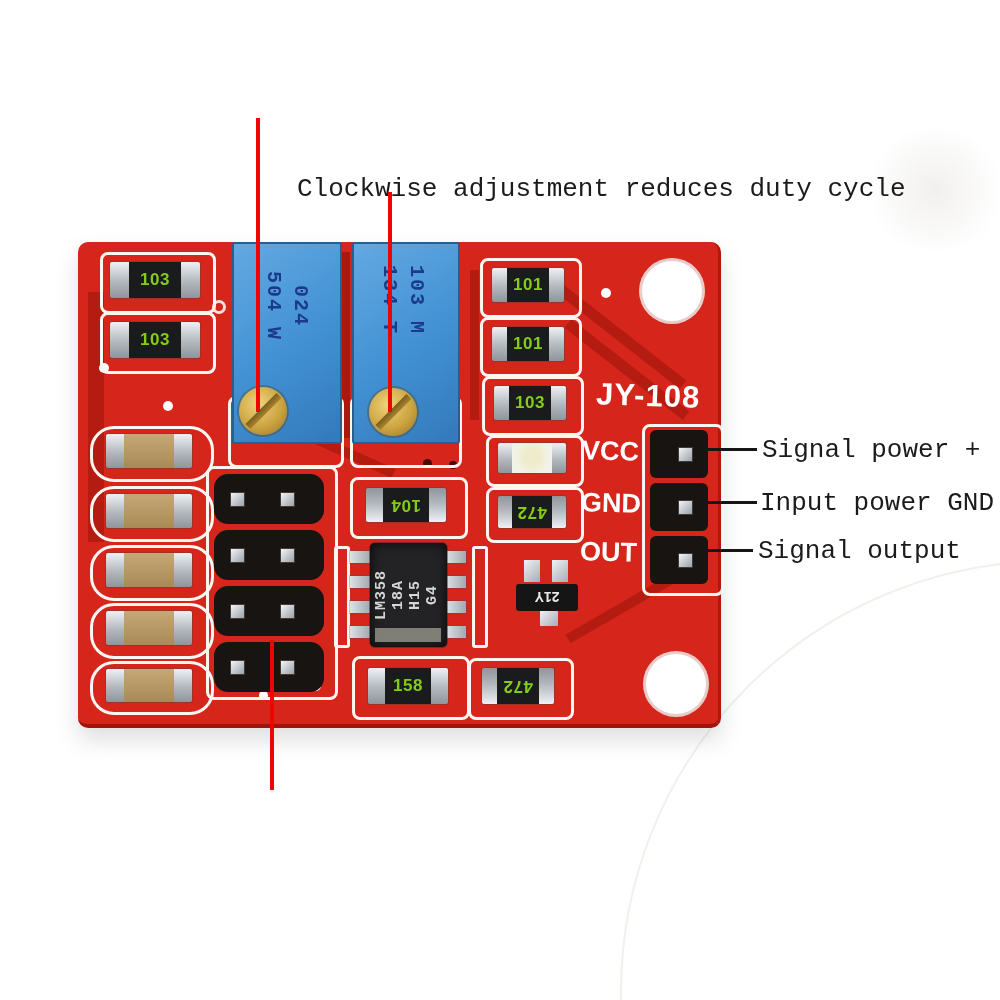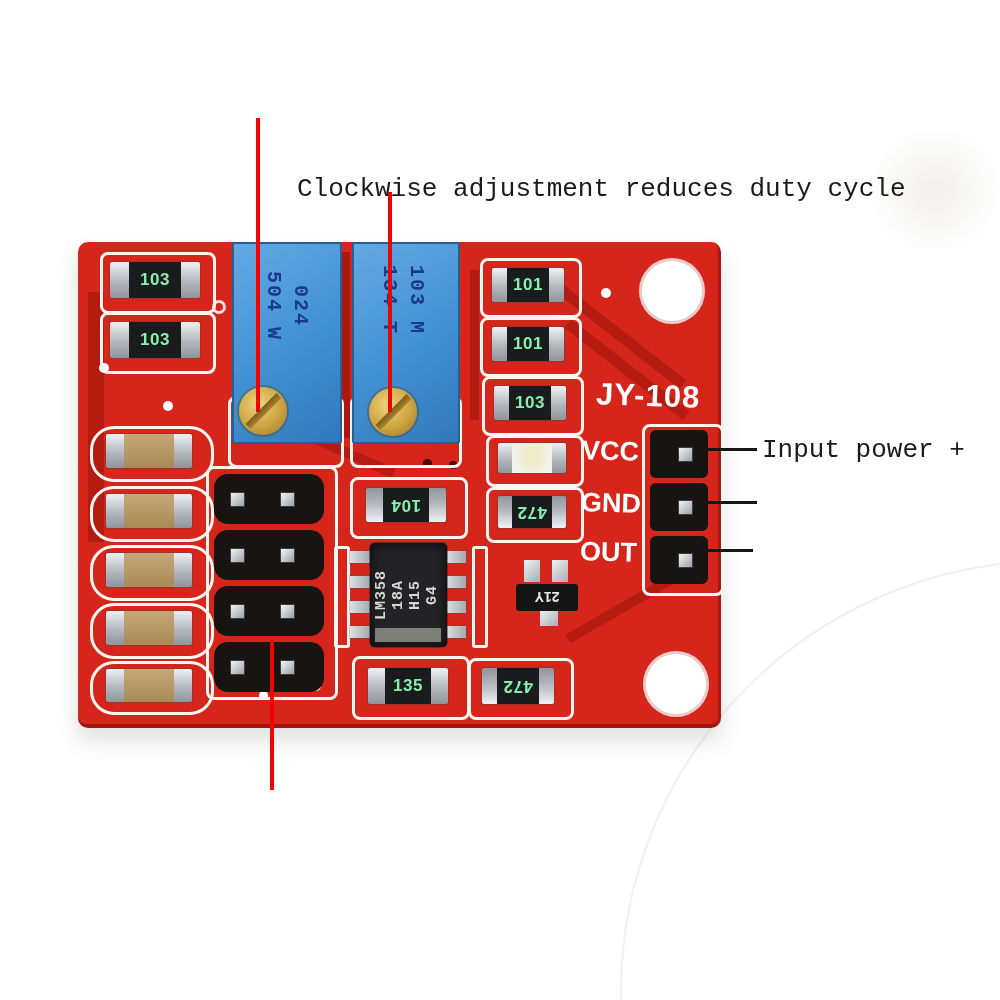--- a/index.html
+++ b/index.html
@@ -24,21 +24,21 @@
   .via-r{position:absolute;border-radius:50%;border:3px solid rgba(255,255,255,.85);z-index:3;}
   
   .silk{position:absolute;border:3px solid #fbf6f2;border-radius:8px;z-index:4;}
   .silk.stad{border-radius:24px;}
   .stext{position:absolute;color:#fff;font-family:"Liberation Sans",sans-serif;font-weight:700;
          white-space:nowrap;z-index:4;}
   
   .res{position:absolute;display:flex;border-radius:2px;overflow:hidden;z-index:5;
        box-shadow:0 0 0 1px rgba(70,70,70,.35);}
   .res .end{width:21%;background:linear-gradient(180deg,#eef1f4,#b2b8be 55%,#8f959b);}
-  .res .mid{flex:1;background:#1a1b1d;color:#86efac;display:flex;align-items:center;justify-content:center;
+  .res .mid{flex:1;background:#1a1b1d;color:#84cc16;display:flex;align-items:center;justify-content:center;
             font:700 17px "Liberation Sans",sans-serif;letter-spacing:.5px;}
   .res .midled{flex:1;background:radial-gradient(circle at 50% 45%,#efeccc 0 30%,#f1f3e8 70%);}
   .res .midcap{flex:1;background:linear-gradient(180deg,#c6a878,#a88a57);}
   .flip{transform:rotate(180deg);}
   
   .trim{position:absolute;border-radius:3px;border:2px solid #275f93;z-index:5;
         background:linear-gradient(145deg,#63a9e2 0%,#4190d2 55%,#3379bb 100%);}
   .trimtxt{position:absolute;z-index:6;color:#1c3a8c;font:700 20px "Liberation Mono",monospace;
            text-align:center;line-height:27px;letter-spacing:2px;white-space:nowrap;}
   .trimtxt span{display:block;}
@@ -232,21 +232,21 @@
   <div class="pad" style="left:524px;top:560px;width:16px;height:22px;"></div>
   <div class="pad" style="left:552px;top:560px;width:16px;height:22px;"></div>
   <div class="pad" style="left:540px;top:610px;width:18px;height:16px;"></div>
   <div class="sot flip" style="left:516px;top:584px;width:62px;height:27px;">
     <span>21Y</span>
   </div>
 
   <div class="silk" style="left:352px;top:656px;width:112px;height:58px;"></div>
   <div class="res" style="left:368px;top:668px;width:80px;height:36px;">
     <span class="end"></span>
-    <span class="mid">135</span>
+    <span class="mid">158</span>
     <span class="end"></span>
   </div>
 
   <div class="silk" style="left:468px;top:658px;width:100px;height:56px;"></div>
   <div class="res flip" style="left:482px;top:668px;width:72px;height:36px;">
     <span class="end"></span>
     <span class="mid">472</span>
     <span class="end"></span>
   </div>
 
@@ -264,15 +264,17 @@
   <div class="pin" style="left:678px;top:553px;"></div>
 
   <div class="cl-red" style="left:256px;top:118px;height:294px;"></div>
   <div class="cl-red" style="left:388px;top:192px;height:220px;"></div>
   <div class="cl-red" style="left:270px;top:640px;height:150px;"></div>
   <div class="cl-blk" style="left:700px;top:448px;width:57px;"></div>
   <div class="cl-blk" style="left:700px;top:501px;width:57px;"></div>
   <div class="cl-blk" style="left:698px;top:549px;width:55px;"></div>
 
   <div class="lbl" style="left:297px;top:156px;margin-top:18px;">Clockwise adjustment reduces duty cycle</div>
-  <div class="lbl" style="left:762px;top:435px;">Input power +</div>
+  <div class="lbl" style="left:762px;top:435px;">Signal power +</div>
+  <div class="lbl" style="left:760px;top:488px;">Input power GND</div>
+  <div class="lbl" style="left:758px;top:536px;">Signal output</div>
 
 </div>
 
 </body></html>

